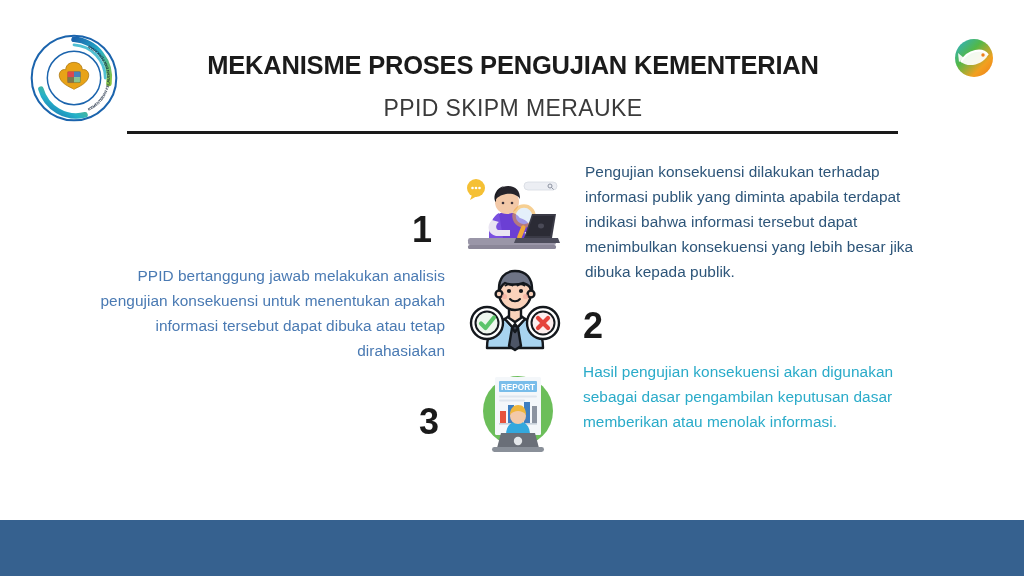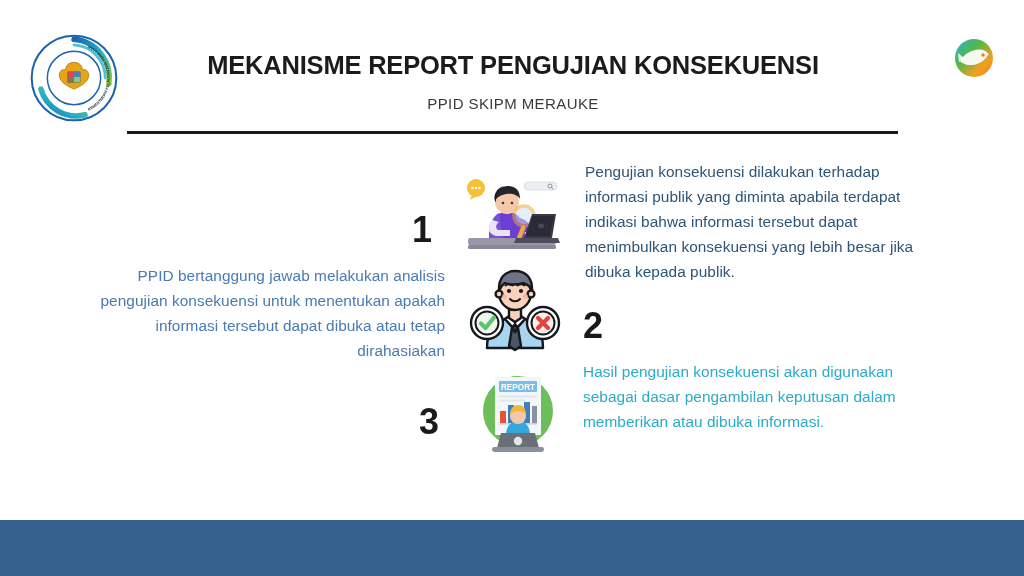--- a/index.html
+++ b/index.html
@@ -86,21 +86,21 @@
   .slide-title {
     font-size: 25.5px;
     font-weight: bold;
     color: #1b1b1b;
     letter-spacing: -0.2px;
     line-height: 1.2;
     white-space: nowrap;
   }
   .slide-subtitle {
     margin-top: 14px;
-    font-size: 15px;
+    font-size: 23px;
     font-weight: normal;
     color: #3a3a3a;
     letter-spacing: 0.4px;
   }
 
   .title-rule {
     position: absolute;
     left: 127px;
     top: 131px;
     width: 771px;
@@ -205,21 +205,21 @@
       <g fill="#1b2a40" font-size="4.1" font-family="Liberation Sans, sans-serif" font-weight="bold">
         <text>
           <textPath href="#kkpRingPath" startOffset="50%" text-anchor="middle">KEMENTERIAN KELAUTAN DAN PERIKANAN</textPath>
         </text>
       </g>
       <path id="kkpRingPath" d="M11,50 A39,39 0 1,0 89,50 A39,39 0 1,0 11,50" fill="none"></path>
     </svg>
   </div>
 
   <div class="title-block">
-    <div class="slide-title">MEKANISME REPORT PENGUJIAN KONSEKUENSI</div>
+    <div class="slide-title">MEKANISME PROSES PENGUJIAN KEMENTERIAN</div>
     <div class="slide-subtitle">PPID SKIPM MERAUKE</div>
   </div>
   <div class="title-rule"></div>
 
   <div class="bpp-logo">
     <div class="bpp-mark">
       <svg viewBox="0 0 44 44" width="44" height="44" aria-hidden="true">
         <defs>
           <linearGradient id="bppG" x1="0" y1="0" x2="1" y2="1">
             <stop offset="0%" stop-color="#2bb0d6"></stop>
@@ -359,19 +359,19 @@
         <path d="M38 70 C38 61, 43 56, 50 56 C57 56, 62 61, 62 70 Z" fill="#33a8dd"></path>
         <circle cx="50" cy="51" r="8" fill="#f3c9a8"></circle>
         <path d="M42 50 C42 43, 46 40, 50 40 C55 40, 58 43, 58 50 C56 47, 53 46, 50 46 C47 46, 44 47, 42 50 Z" fill="#f0b73c"></path>
 
         <path d="M33 68 L67 68 L71 83 L29 83 Z" fill="#6a6f78"></path>
         <circle cx="50" cy="76" r="4.2" fill="#e4e7ea"></circle>
         <rect x="24" y="82" width="52" height="5" rx="2.4" fill="#8a9099"></rect>
       </svg>
     </div>
 
-    <div class="step-text" id="step3-text">Hasil pengujian konsekuensi akan digunakan sebagai dasar pengambilan keputusan dalam memberikan atau dibuka informasi.</div>
+    <div class="step-text" id="step3-text">Hasil pengujian konsekuensi akan digunakan sebagai dasar pengambilan keputusan dasar memberikan atau menolak informasi.</div>
 
   </div>
 
   <div class="footer-bar"></div>
 
 </div>
 
 </body></html>

